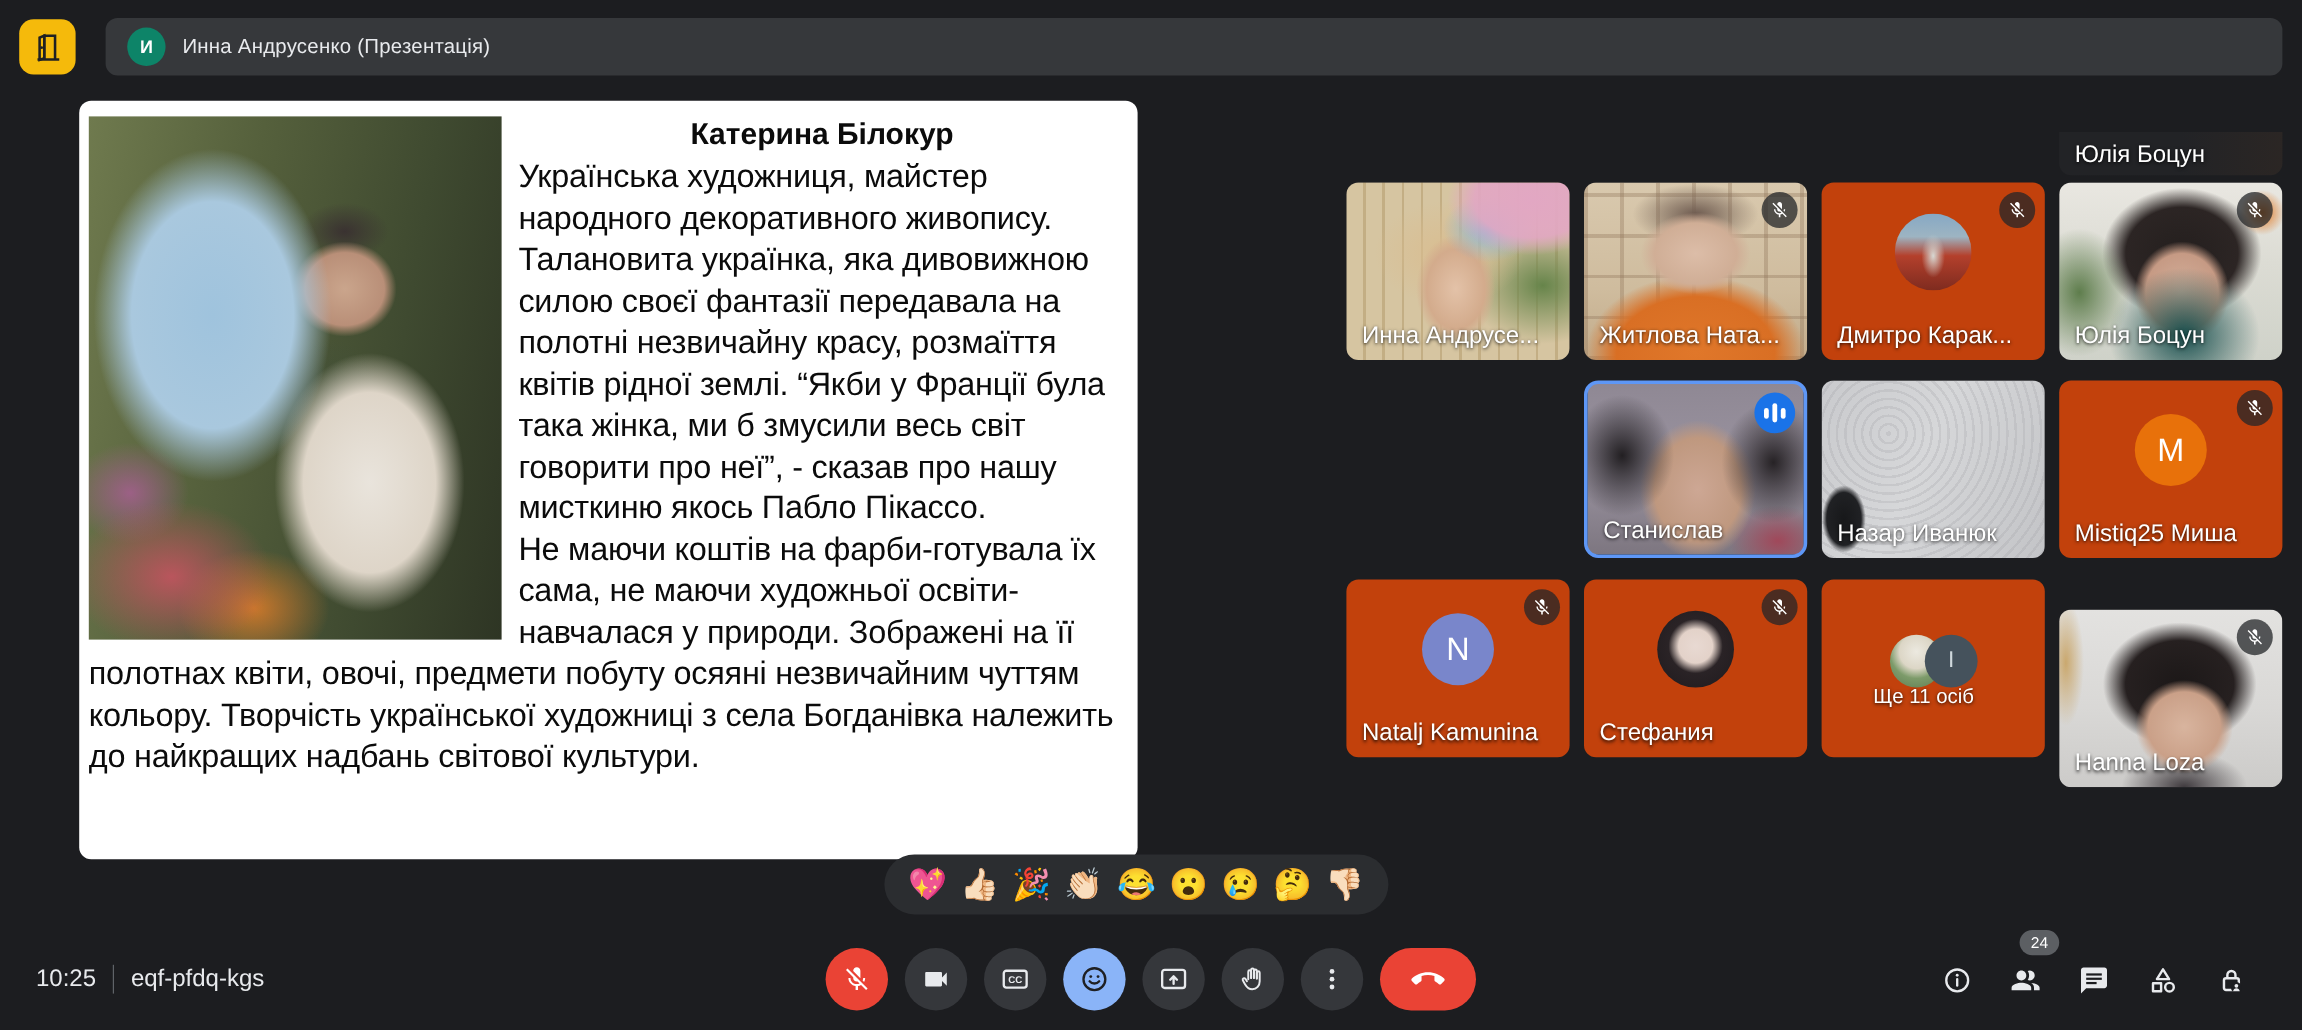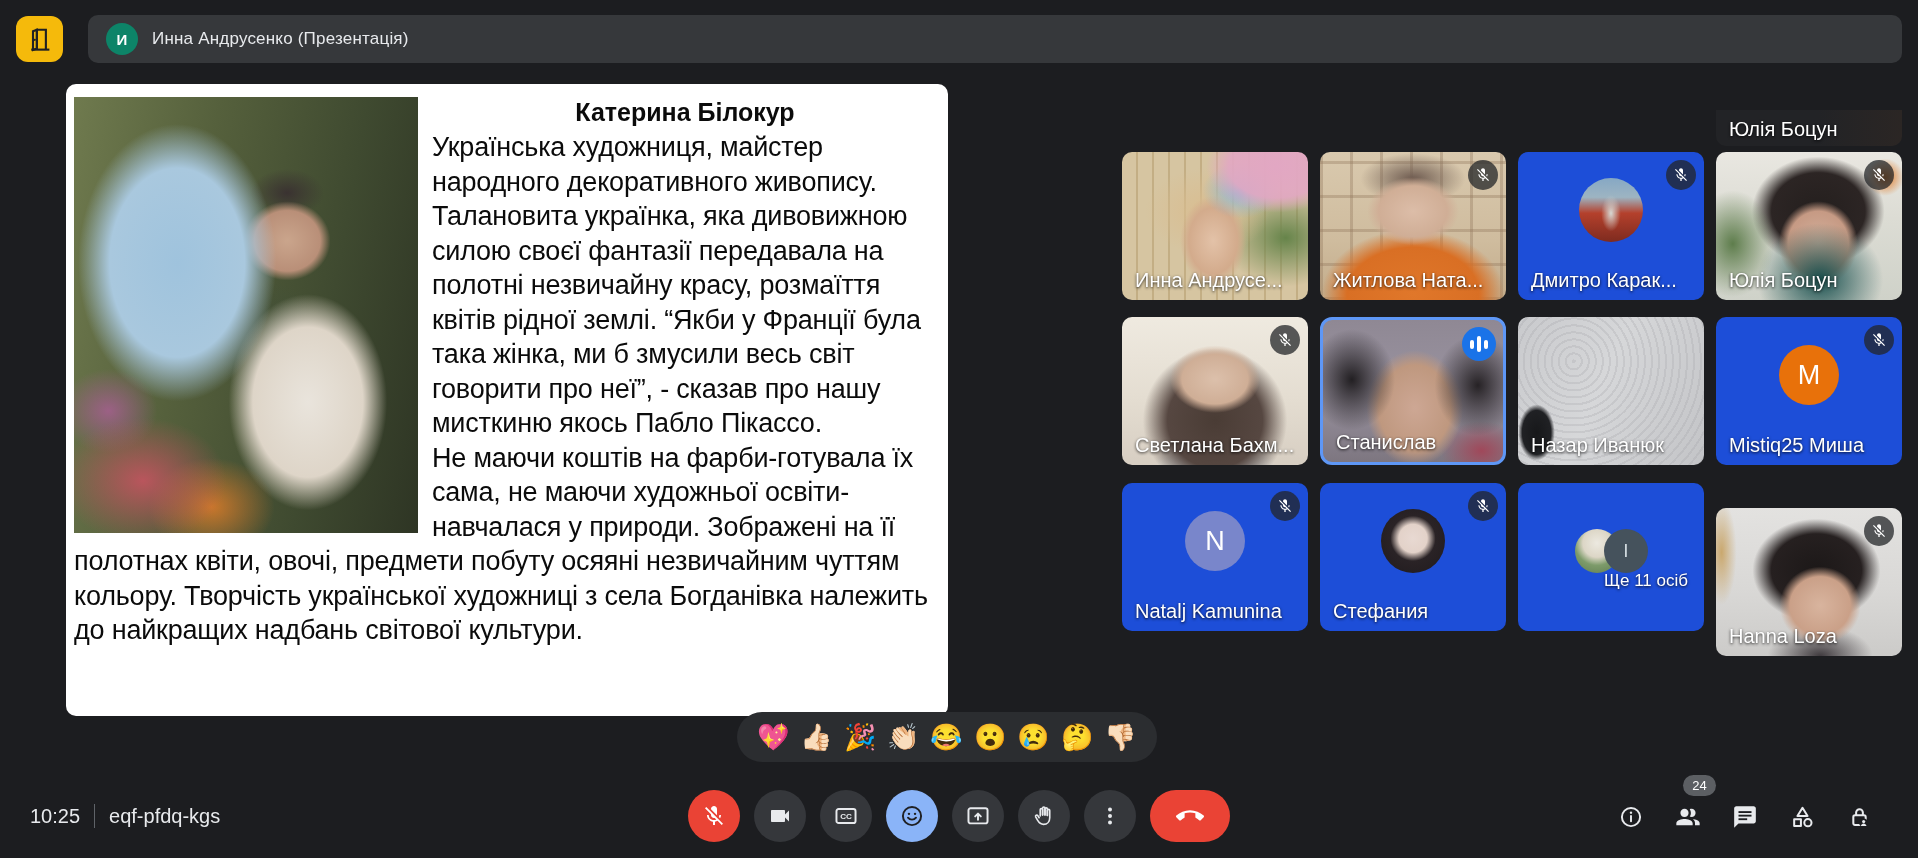--- a/index.html
+++ b/index.html
@@ -30,33 +30,33 @@
       radial-gradient(60px 55px at 62% 33%, #caa58c 0%, #b98f78 55%, rgba(185,143,120,0) 72%),
       radial-gradient(46px 30px at 62% 22%, #3a3231 0%, rgba(58,50,49,0) 80%),
       radial-gradient(110px 150px at 68% 70%, #e9e4dc 0%, #ded5c8 50%, rgba(222,213,200,0) 72%),
       radial-gradient(70px 90px at 58% 58%, #41503a 0%, rgba(65,80,58,0) 75%),
       linear-gradient(100deg, #6f7a4e 0%, #55603c 35%, #3f4a30 70%, #2e3524 100%); }
   .slide h2 { font-size:25px; line-height:36px; font-weight:bold; text-align:center; letter-spacing:0; }
   .slide p { text-align:left; }
 
   
   .tile { position:absolute; width:186px; height:148px; border-radius:10px; overflow:hidden;
-    background:#1d4ed8; cursor:pointer; }
+    background:#c2410c; cursor:pointer; }
   .pos0{left:1122px;top:152px}.pos1{left:1320px;top:152px}.pos2{left:1518px;top:152px}.pos3{left:1716px;top:152px}
   .pos4{left:1122px;top:317px}.pos5{left:1320px;top:317px}.pos6{left:1518px;top:317px}.pos7{left:1716px;top:317px}
   .pos8{left:1122px;top:483px}.pos9{left:1518px;top:483px}.pos10{left:1716px;top:483px}
   .posA{left:1320px;top:483px}
   .clip-tile { position:absolute; left:1716px; top:110px; width:186px; height:36px;
     border-radius:0 0 10px 10px; overflow:hidden;
     background:linear-gradient(90deg,#222326 55%, #2b2624 100%); cursor:pointer; }
   .speaking { border:3px solid #5e97f6; border-radius:12px; }
   .tname { position:absolute; left:13px; bottom:8px; font-size:20px; color:#fff;
     text-shadow:0 1px 3px rgba(0,0,0,.85); white-space:nowrap; }
   .clip-tile .tname { bottom:5px; }
-  .center-name { left:0; right:16px; bottom:40px; text-align:right; font-weight:500; font-size:17px; }
+  .center-name { left:0; right:16px; bottom:40px; text-align:center; font-weight:500; font-size:17px; }
   .mute { position:absolute; top:8px; right:8px; width:30px; height:30px; border-radius:50%;
     background:rgba(35,37,40,.75); display:flex; align-items:center; justify-content:center; }
   .speakdot { position:absolute; top:7px; right:7px; width:34px; height:34px; border-radius:50%;
     background:#1a73e8; display:flex; align-items:center; justify-content:center; gap:3px; }
   .speakdot i { width:4px; border-radius:2px; background:#fff; display:block; }
   .speakdot i:nth-child(1){height:9px}.speakdot i:nth-child(2){height:16px}.speakdot i:nth-child(3){height:9px}
   .letter-av { position:absolute; left:63px; top:28px; width:60px; height:60px; border-radius:50%;
     color:#fff; font-size:27px; display:flex; align-items:center; justify-content:center; }
   .photo-av { position:absolute; left:61px; top:26px; width:64px; height:64px; border-radius:50%; }
   .av-dmytro { background:
@@ -191,28 +191,20 @@
 
   <div class="tile pos3 vid-yulia">
     <span class="mute">
       <svg width="16" height="16" viewBox="0 0 24 24">
           <path fill="#fff" d="M19 11h-1.7c0 .74-.16 1.43-.43 2.05l1.23 1.23c.56-.98.9-2.09.9-3.28zm-4.02.17c0-.06.02-.11.02-.17V5c0-1.66-1.34-3-3-3S9 3.34 9 5v.18l5.98 5.99zM4.27 3L3 4.27l6.01 6.01V11c0 1.66 1.33 3 2.99 3 .22 0 .44-.03.65-.08l1.66 1.66c-.71.33-1.5.52-2.31.52-2.76 0-5.3-2.1-5.3-5.1H5c0 3.41 2.72 6.23 6 6.72V21h2v-3.28c.91-.13 1.77-.45 2.54-.9L19.73 21 21 19.73 4.27 3z"></path>
         </svg>
     </span>
     <span class="tname">Юлія Боцун</span>
   </div>
 
-  <div class="tile pos4 vid-svitlana">
-    <span class="mute">
-      <svg width="16" height="16" viewBox="0 0 24 24">
-          <path fill="#fff" d="M19 11h-1.7c0 .74-.16 1.43-.43 2.05l1.23 1.23c.56-.98.9-2.09.9-3.28zm-4.02.17c0-.06.02-.11.02-.17V5c0-1.66-1.34-3-3-3S9 3.34 9 5v.18l5.98 5.99zM4.27 3L3 4.27l6.01 6.01V11c0 1.66 1.33 3 2.99 3 .22 0 .44-.03.65-.08l1.66 1.66c-.71.33-1.5.52-2.31.52-2.76 0-5.3-2.1-5.3-5.1H5c0 3.41 2.72 6.23 6 6.72V21h2v-3.28c.91-.13 1.77-.45 2.54-.9L19.73 21 21 19.73 4.27 3z"></path>
-        </svg>
-    </span>
-    <span class="tname">Светлана Бахм...</span>
-  </div>
 
   <div class="tile pos5 vid-stanislav speaking">
     <span class="speakdot">
         <i></i>
         <i></i>
         <i></i>
       </span>
     <span class="tname">Станислав</span>
   </div>
 

